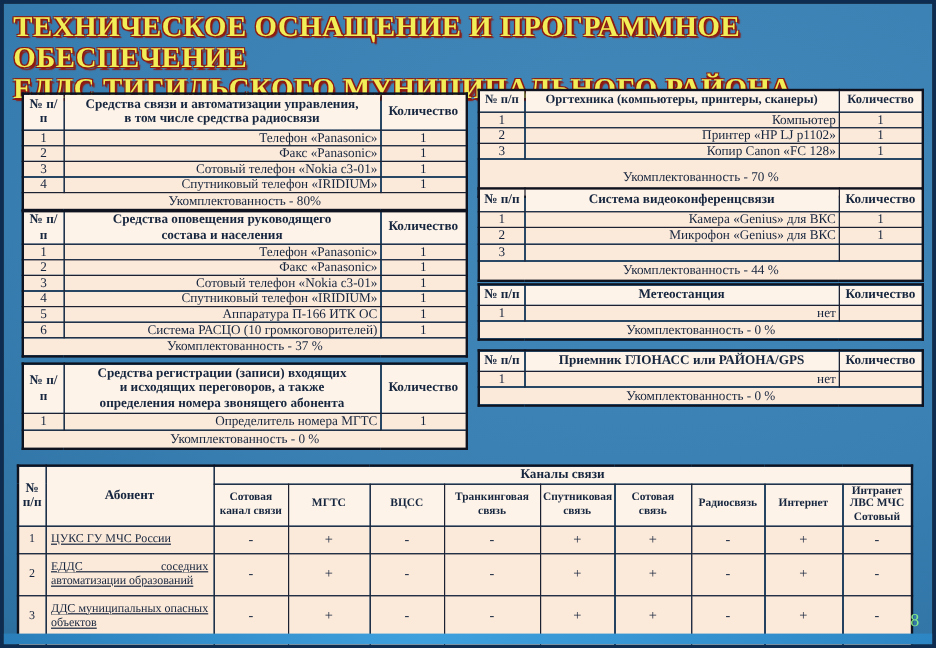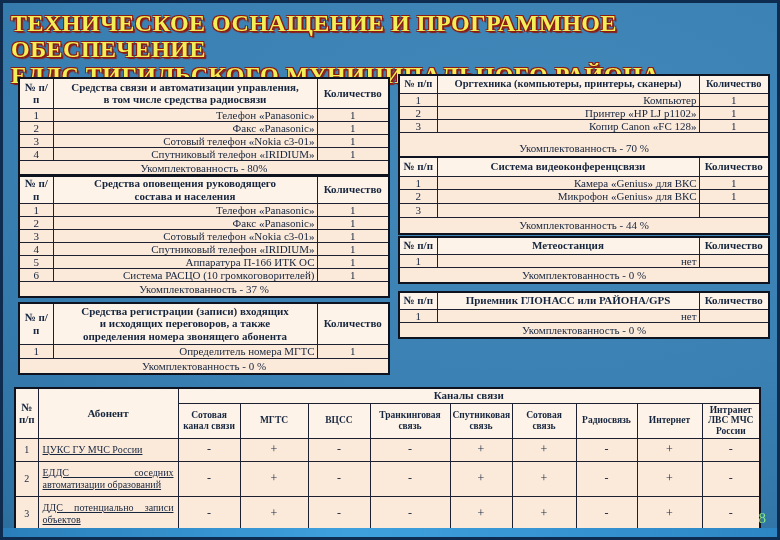--- a/index.html
+++ b/index.html
@@ -366,21 +366,21 @@
             <th>Транкинговая
 связь</th>
             <th>Спутниковая
 связь</th>
             <th>Сотовая
 связь</th>
             <th>Радиосвязь</th>
             <th>Интернет</th>
             <th>Интранет
 ЛВС МЧС
-России</th>
+Сотовый</th>
           </tr>
         </thead>
         <tbody>
           <tr>
             <td class="c0">1</td>
             <td class="c1">ЦУКС ГУ МЧС России</td>
             <td class="c2">-</td>
             <td class="c3">+</td>
             <td class="c4">-</td>
             <td class="c5">-</td>
@@ -398,21 +398,21 @@
             <td class="c4">-</td>
             <td class="c5">-</td>
             <td class="c6">+</td>
             <td class="c7">+</td>
             <td class="c8">-</td>
             <td class="c9">+</td>
             <td class="c10">-</td>
           </tr>
           <tr>
             <td class="c0">3</td>
-            <td class="c1">ДДС потенциально записи объектов</td>
+            <td class="c1">ДДС муниципальных опасных объектов</td>
             <td class="c2">-</td>
             <td class="c3">+</td>
             <td class="c4">-</td>
             <td class="c5">-</td>
             <td class="c6">+</td>
             <td class="c7">+</td>
             <td class="c8">-</td>
             <td class="c9">+</td>
             <td class="c10">-</td>
           </tr>

